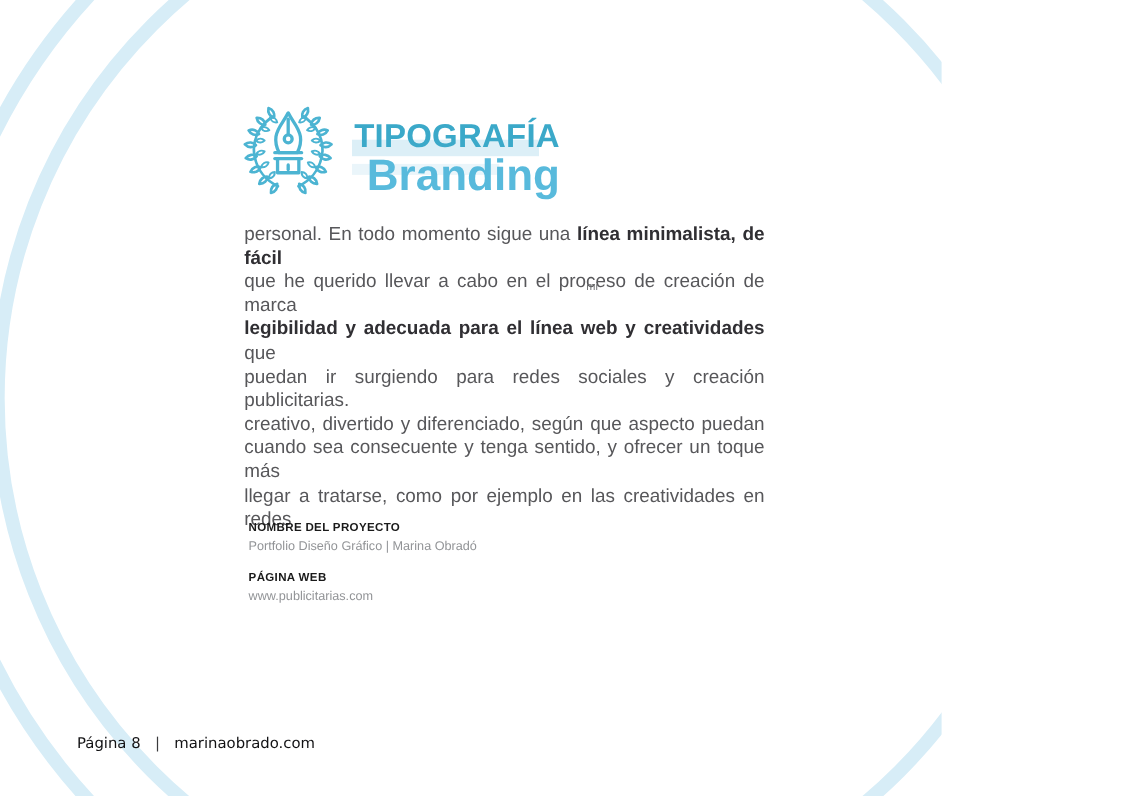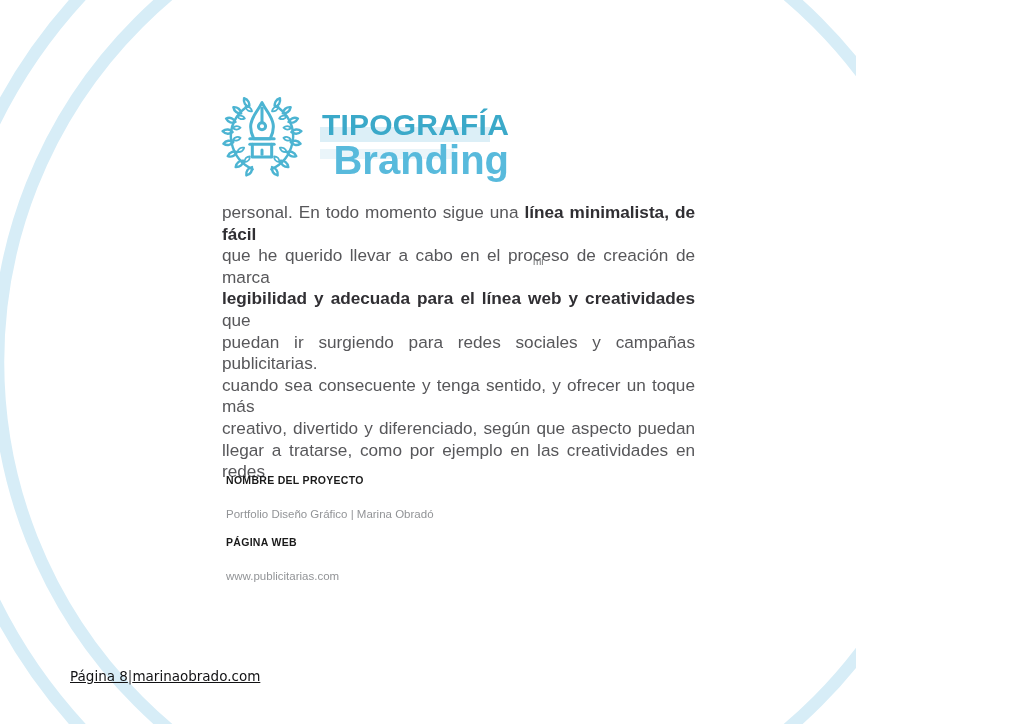--- a/index.html
+++ b/index.html
@@ -118,34 +118,34 @@
     font-size: 10.5px;
     font-weight: 700;
     letter-spacing: 0.3px;
     color: #1A1A1A;
     line-height: 14px;
   }
   .meta-value {
     font-size: 11.5px;
     color: #929497;
     line-height: 15px;
-    margin-top: 20px;
+    margin-top: 3px;
   }
 
   
   .footer {
     position: absolute;
     left: 70px;
     top: 668px;
     display: flex;
     align-items: center;
+    gap: 13px;
     font-family: "DejaVu Sans", sans-serif;
     font-size: 13.5px;
     color: #121214;
-    text-decoration: underline;
   }
   .footer .sep { color: #3a3a3c; }
 </style>
 </head>
 <body>
 
 <div class="page">
 
   <svg class="arcs" viewBox="0 0 1024 724" xmlns="http://www.w3.org/2000/svg" aria-hidden="true">
     <g fill="none" stroke="#D7EDF7" stroke-width="12.5">
@@ -213,23 +213,23 @@
     <div class="band-subtitle"></div>
     <div class="title">TIPOGRAFÍA</div>
     <div class="subtitle">Branding</div>
   </div>
 
   <div class="para">
     <span class="overlay-artifact">mi</span>
     <div class="pline"><span>personal. En todo momento sigue una </span><span class="b">línea minimalista, de fácil</span></div>
     <div class="pline"><span>que he querido llevar a cabo en el proceso de creación de marca</span></div>
     <div class="pline"><span class="b">legibilidad y adecuada para el línea web y creatividades</span><span> que</span></div>
-    <div class="pline"><span>puedan ir surgiendo para redes sociales y campañas publicitarias.</span></div>
+    <div class="pline"><span>puedan ir surgiendo para redes sociales y creación publicitarias.</span></div>
+    <div class="pline"><span>creativo, divertido y diferenciado, según que aspecto puedan</span></div>
     <div class="pline"><span>cuando sea consecuente y tenga sentido, y ofrecer un toque más</span></div>
-    <div class="pline"><span>creativo, divertido y diferenciado, según que aspecto puedan</span></div>
     <div class="pline"><span>llegar a tratarse, como por ejemplo en las creatividades en redes</span></div>
   </div>
 
   <div class="meta">
     <div class="meta-block">
       <div class="meta-label">NOMBRE DEL PROYECTO</div>
       <div class="meta-value">Portfolio Diseño Gráfico | Marina Obradó</div>
     </div>
     <div class="meta-block">
       <div class="meta-label">PÁGINA WEB</div>

